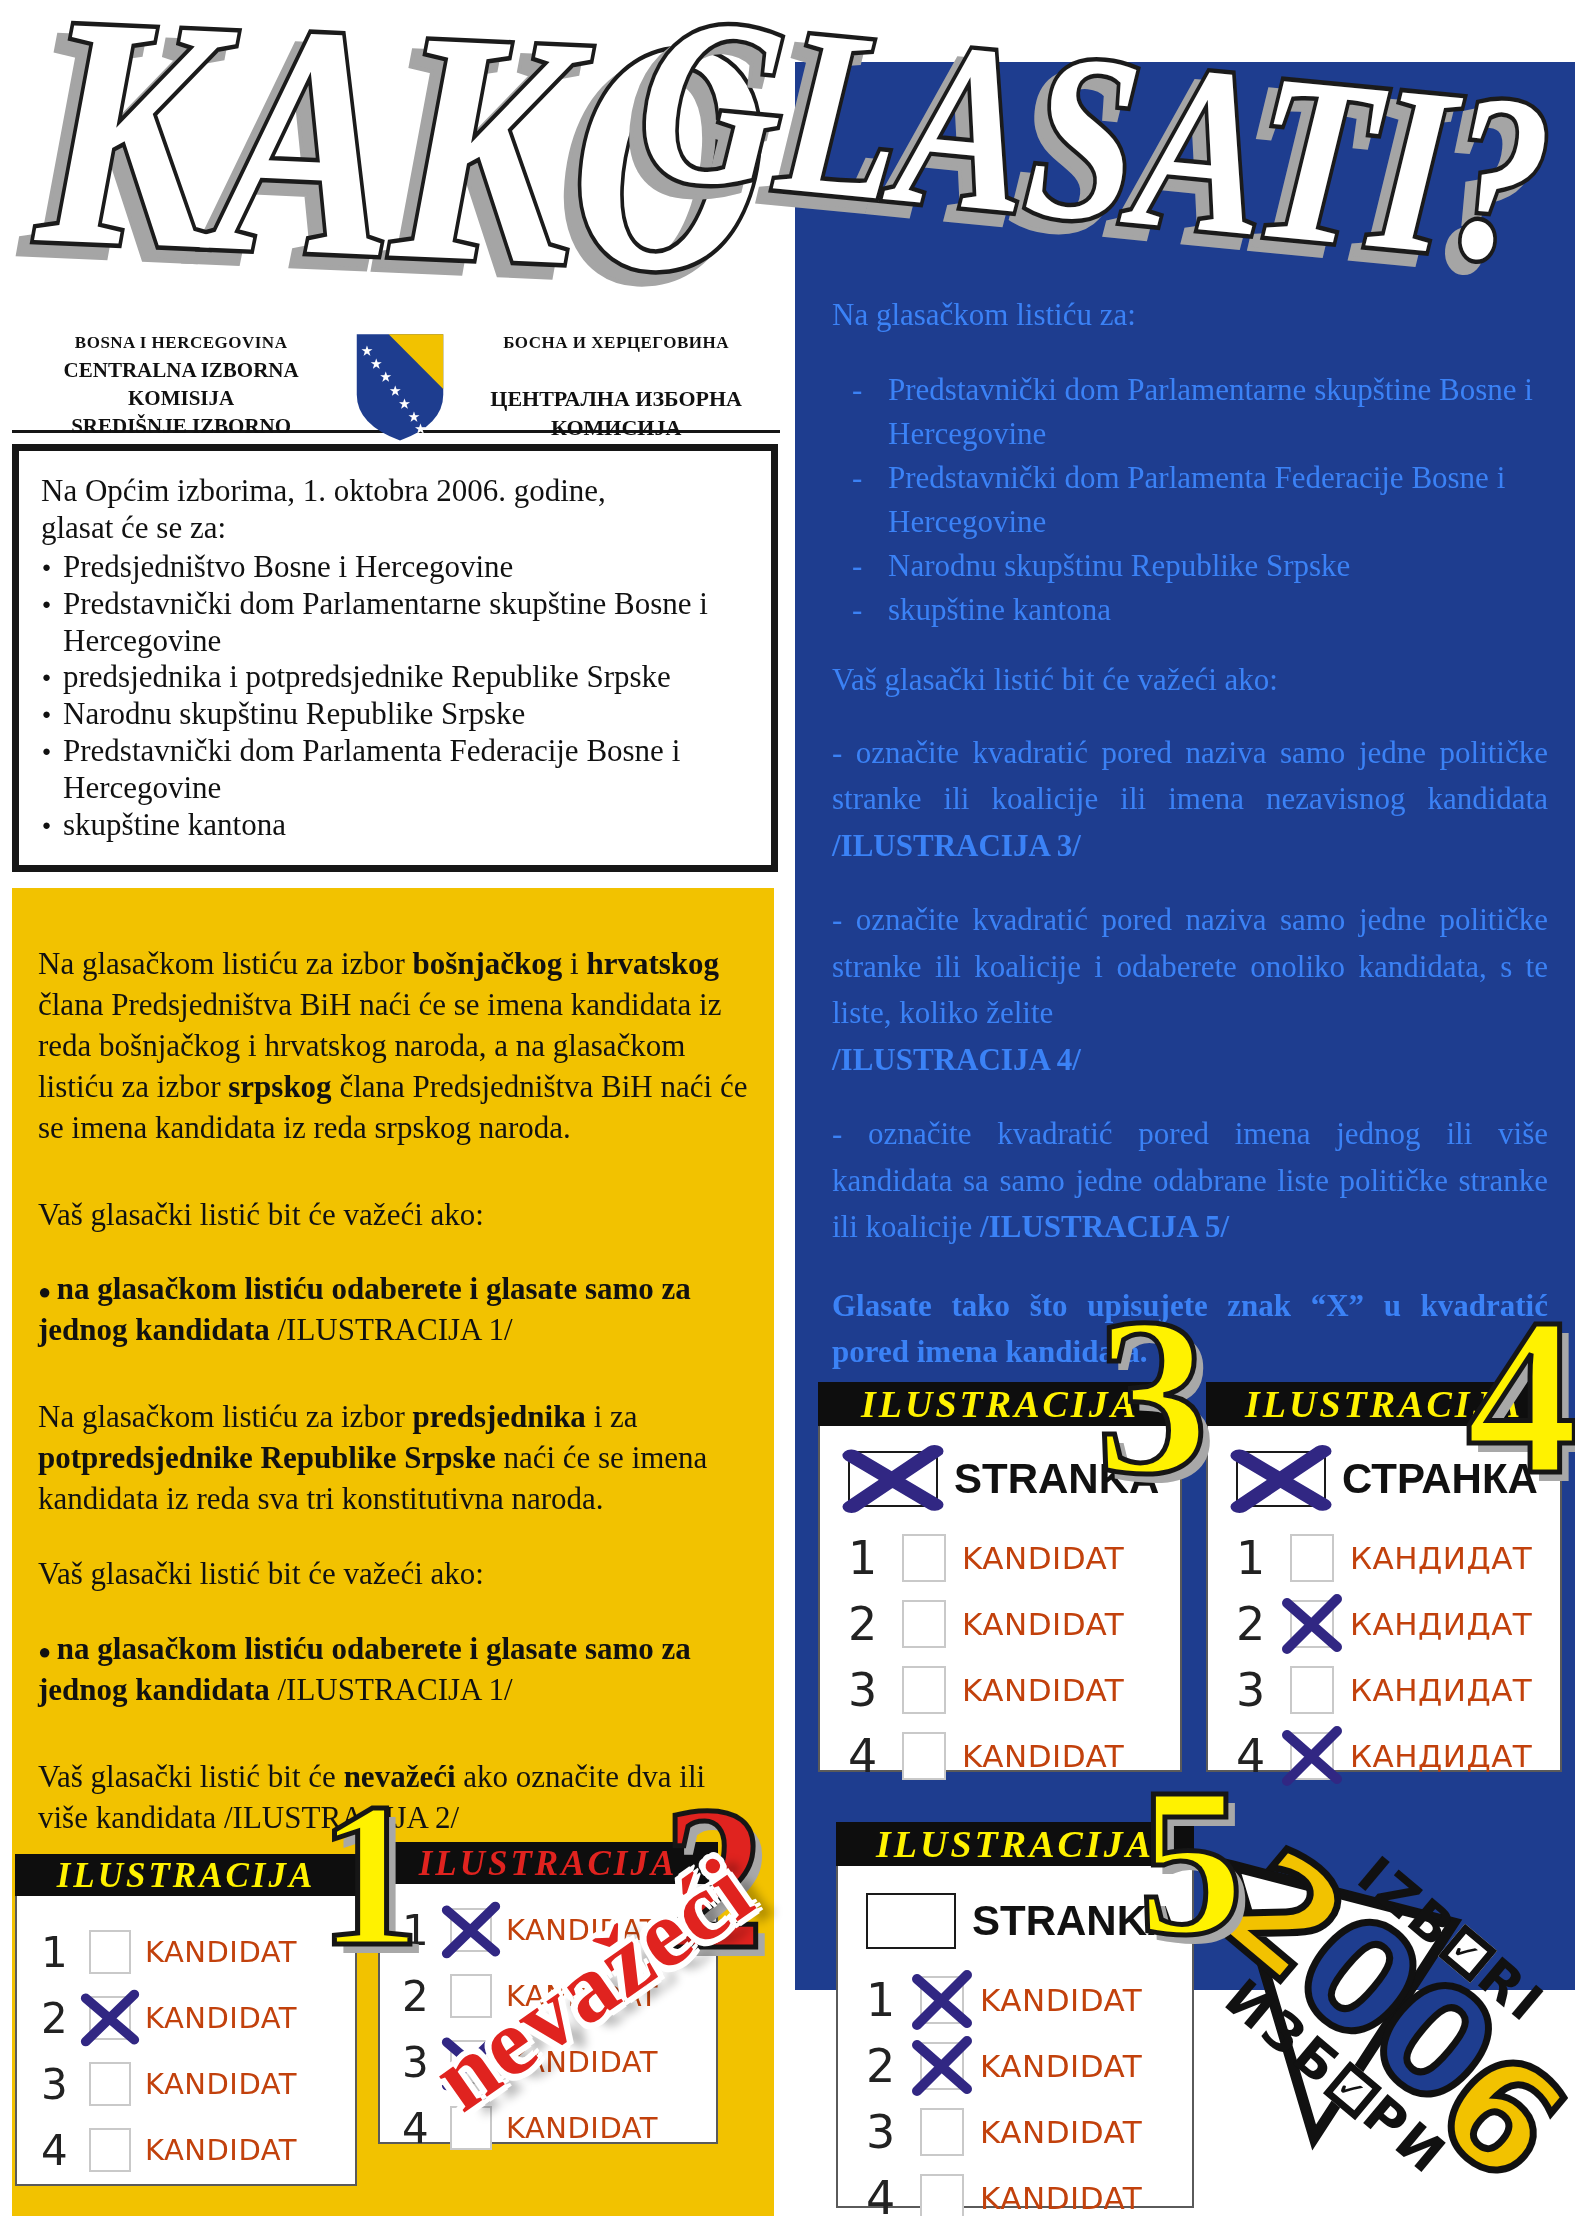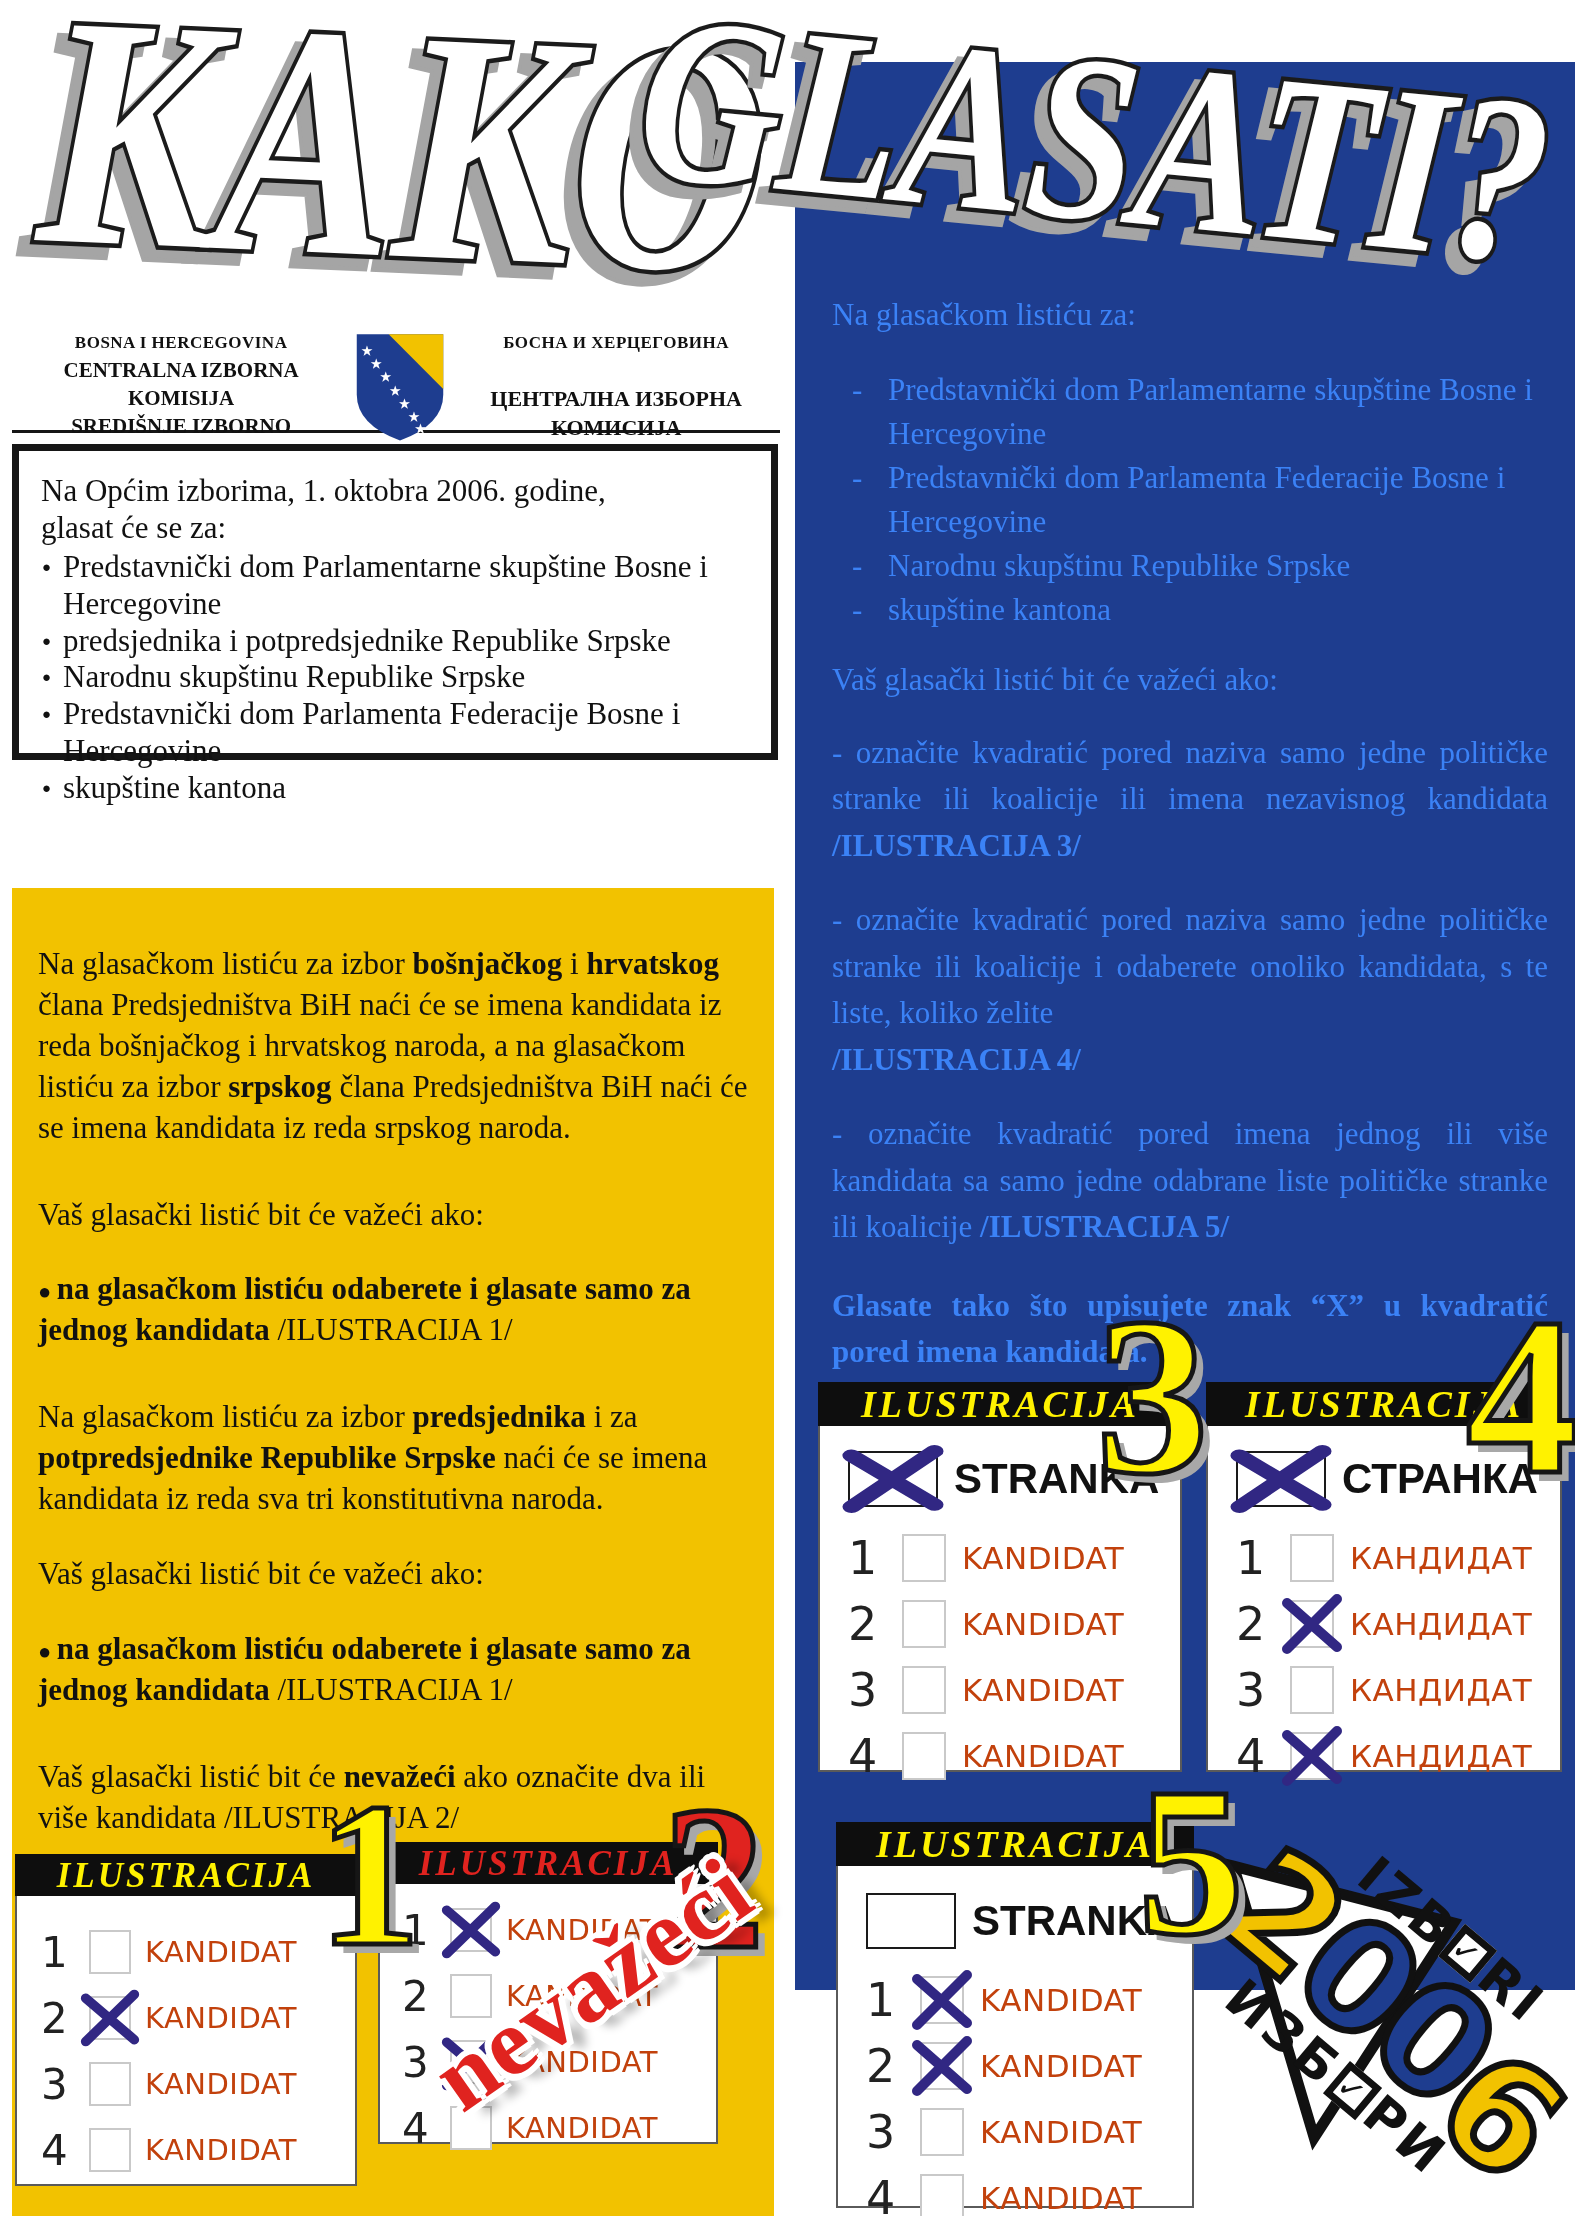--- a/index.html
+++ b/index.html
@@ -20,21 +20,21 @@
   .org-header{position:absolute;left:14px;top:330px;width:766px;display:flex;
               text-align:center;font-weight:bold;z-index:4}
   .org-col{flex:1 1 auto}
   .org-small{font-size:17px;letter-spacing:.5px;line-height:1.5}
   .org-big{font-size:21px;line-height:1.35}
   .org-right .org-big{margin-top:28px;font-size:22px}
   .crest-wrap{flex:0 0 104px;display:flex;justify-content:center}
   .rule{position:absolute;left:12px;top:430px;width:768px;border-top:3px solid #161616}
 
   
-  .white-box{position:absolute;left:12px;top:444px;width:766px;height:316px;background:#fff;
+  .white-box{position:absolute;left:12px;top:444px;width:766px;height:428px;background:#fff;
              border:7px solid #161616;padding:22px 14px 0 22px;font-size:31px;line-height:1.19;z-index:4}
   .wb-items{margin-top:2px}
   .wb-item{position:relative;padding-left:22px}
   .wb-item::before{content:"●";position:absolute;left:1px;top:10px;font-size:15px}
 
   
   .yellow-box{position:absolute;left:12px;top:888px;width:762px;height:1328px;background:#f2c200;
               padding:56px 26px 0 26px;font-size:31px;line-height:1.32;z-index:1}
   .yp{margin-bottom:46px}
   .yp.tight{margin-bottom:34px}
@@ -163,20 +163,21 @@
       <div class="org-small">БОСНА И ХЕРЦЕГОВИНА</div>
       <div class="org-big">ЦЕНТРАЛНА ИЗБОРНА КОМИСИЈА</div>
     </div>
   </div>
   <div class="rule"></div>
 
   <div class="white-box">
     <div>Na Općim izborima, 1. oktobra 2006. godine,</div>
     <div>glasat će se za:</div>
     <div class="wb-items">
+      <div class="wb-item"><span>Predsjedništvo Bosne i Hercegovine</span></div>
       <div class="wb-item"><span>Predstavnički dom Parlamentarne skupštine Bosne i Hercegovine</span></div>
       <div class="wb-item"><span>predsjednika i potpredsjednike Republike Srpske</span></div>
       <div class="wb-item"><span>Narodnu skupštinu Republike Srpske</span></div>
       <div class="wb-item"><span>Predstavnički dom Parlamenta Federacije Bosne i Hercegovine</span></div>
       <div class="wb-item"><span>skupštine kantona</span></div>
     </div>
   </div>
 
   <div class="yellow-box">
     <p class="yp"><span>Na glasačkom listiću za izbor </span><b>bošnjačkog</b><span> i </span><b>hrvatskog</b><span> člana Predsjedništva BiH naći će se imena kandidata iz reda bošnjačkog i hrvatskog naroda, a na glasačkom listiću za izbor </span><b>srpskog</b><span> člana Predsjedništva BiH naći će se imena kandidata iz reda srpskog naroda.</span></p>

